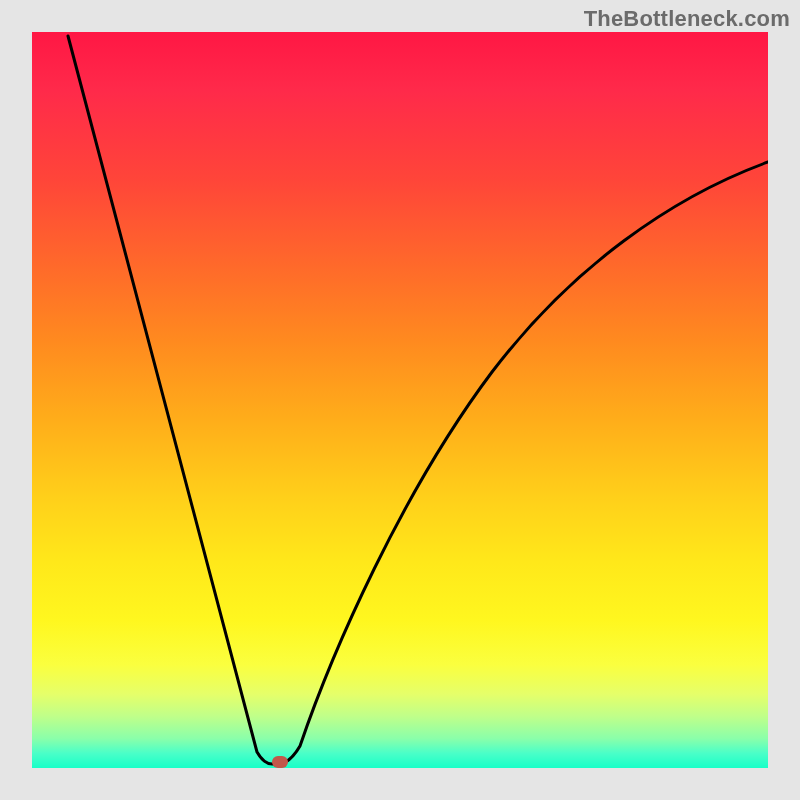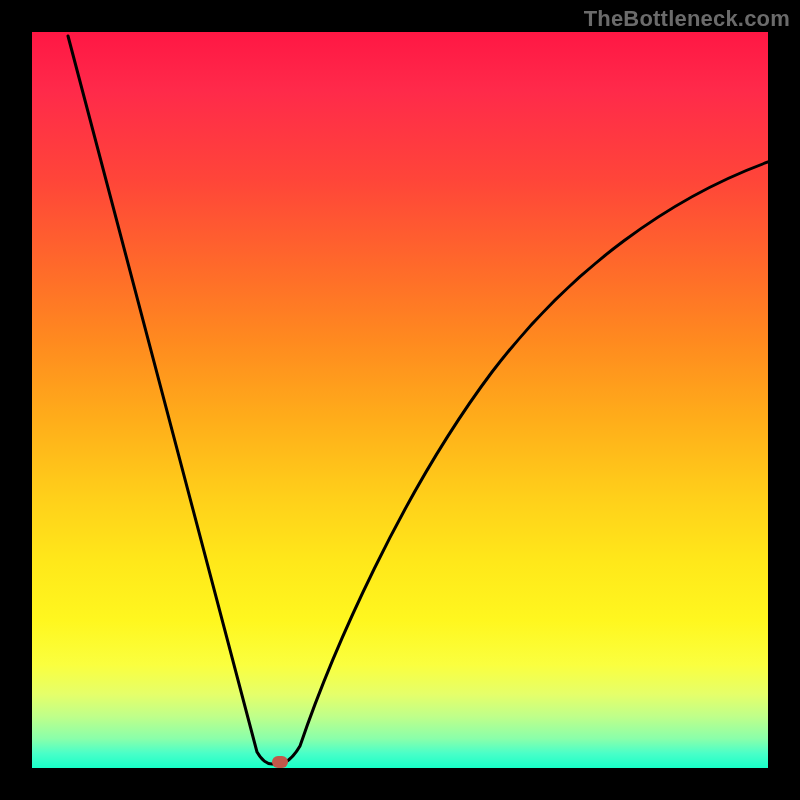--- a/index.html
+++ b/index.html
@@ -1,20 +1,20 @@
 <!DOCTYPE html>
 <html><head>
 <meta charset="utf-8">
 <style>
   * { margin: 0; padding: 0; box-sizing: border-box; }
   html, body { width: 800px; height: 800px; overflow: hidden; }
   .container {
     width: 800px;
     height: 800px;
-    background: #000000;
+    background: #e5e5e5;
     position: relative;
   }
   .plot-area {
     position: absolute;
     left: 32px;
     top: 32px;
     width: 736px;
     height: 736px;
     background: linear-gradient(to bottom,
       #ff1744 0%,

